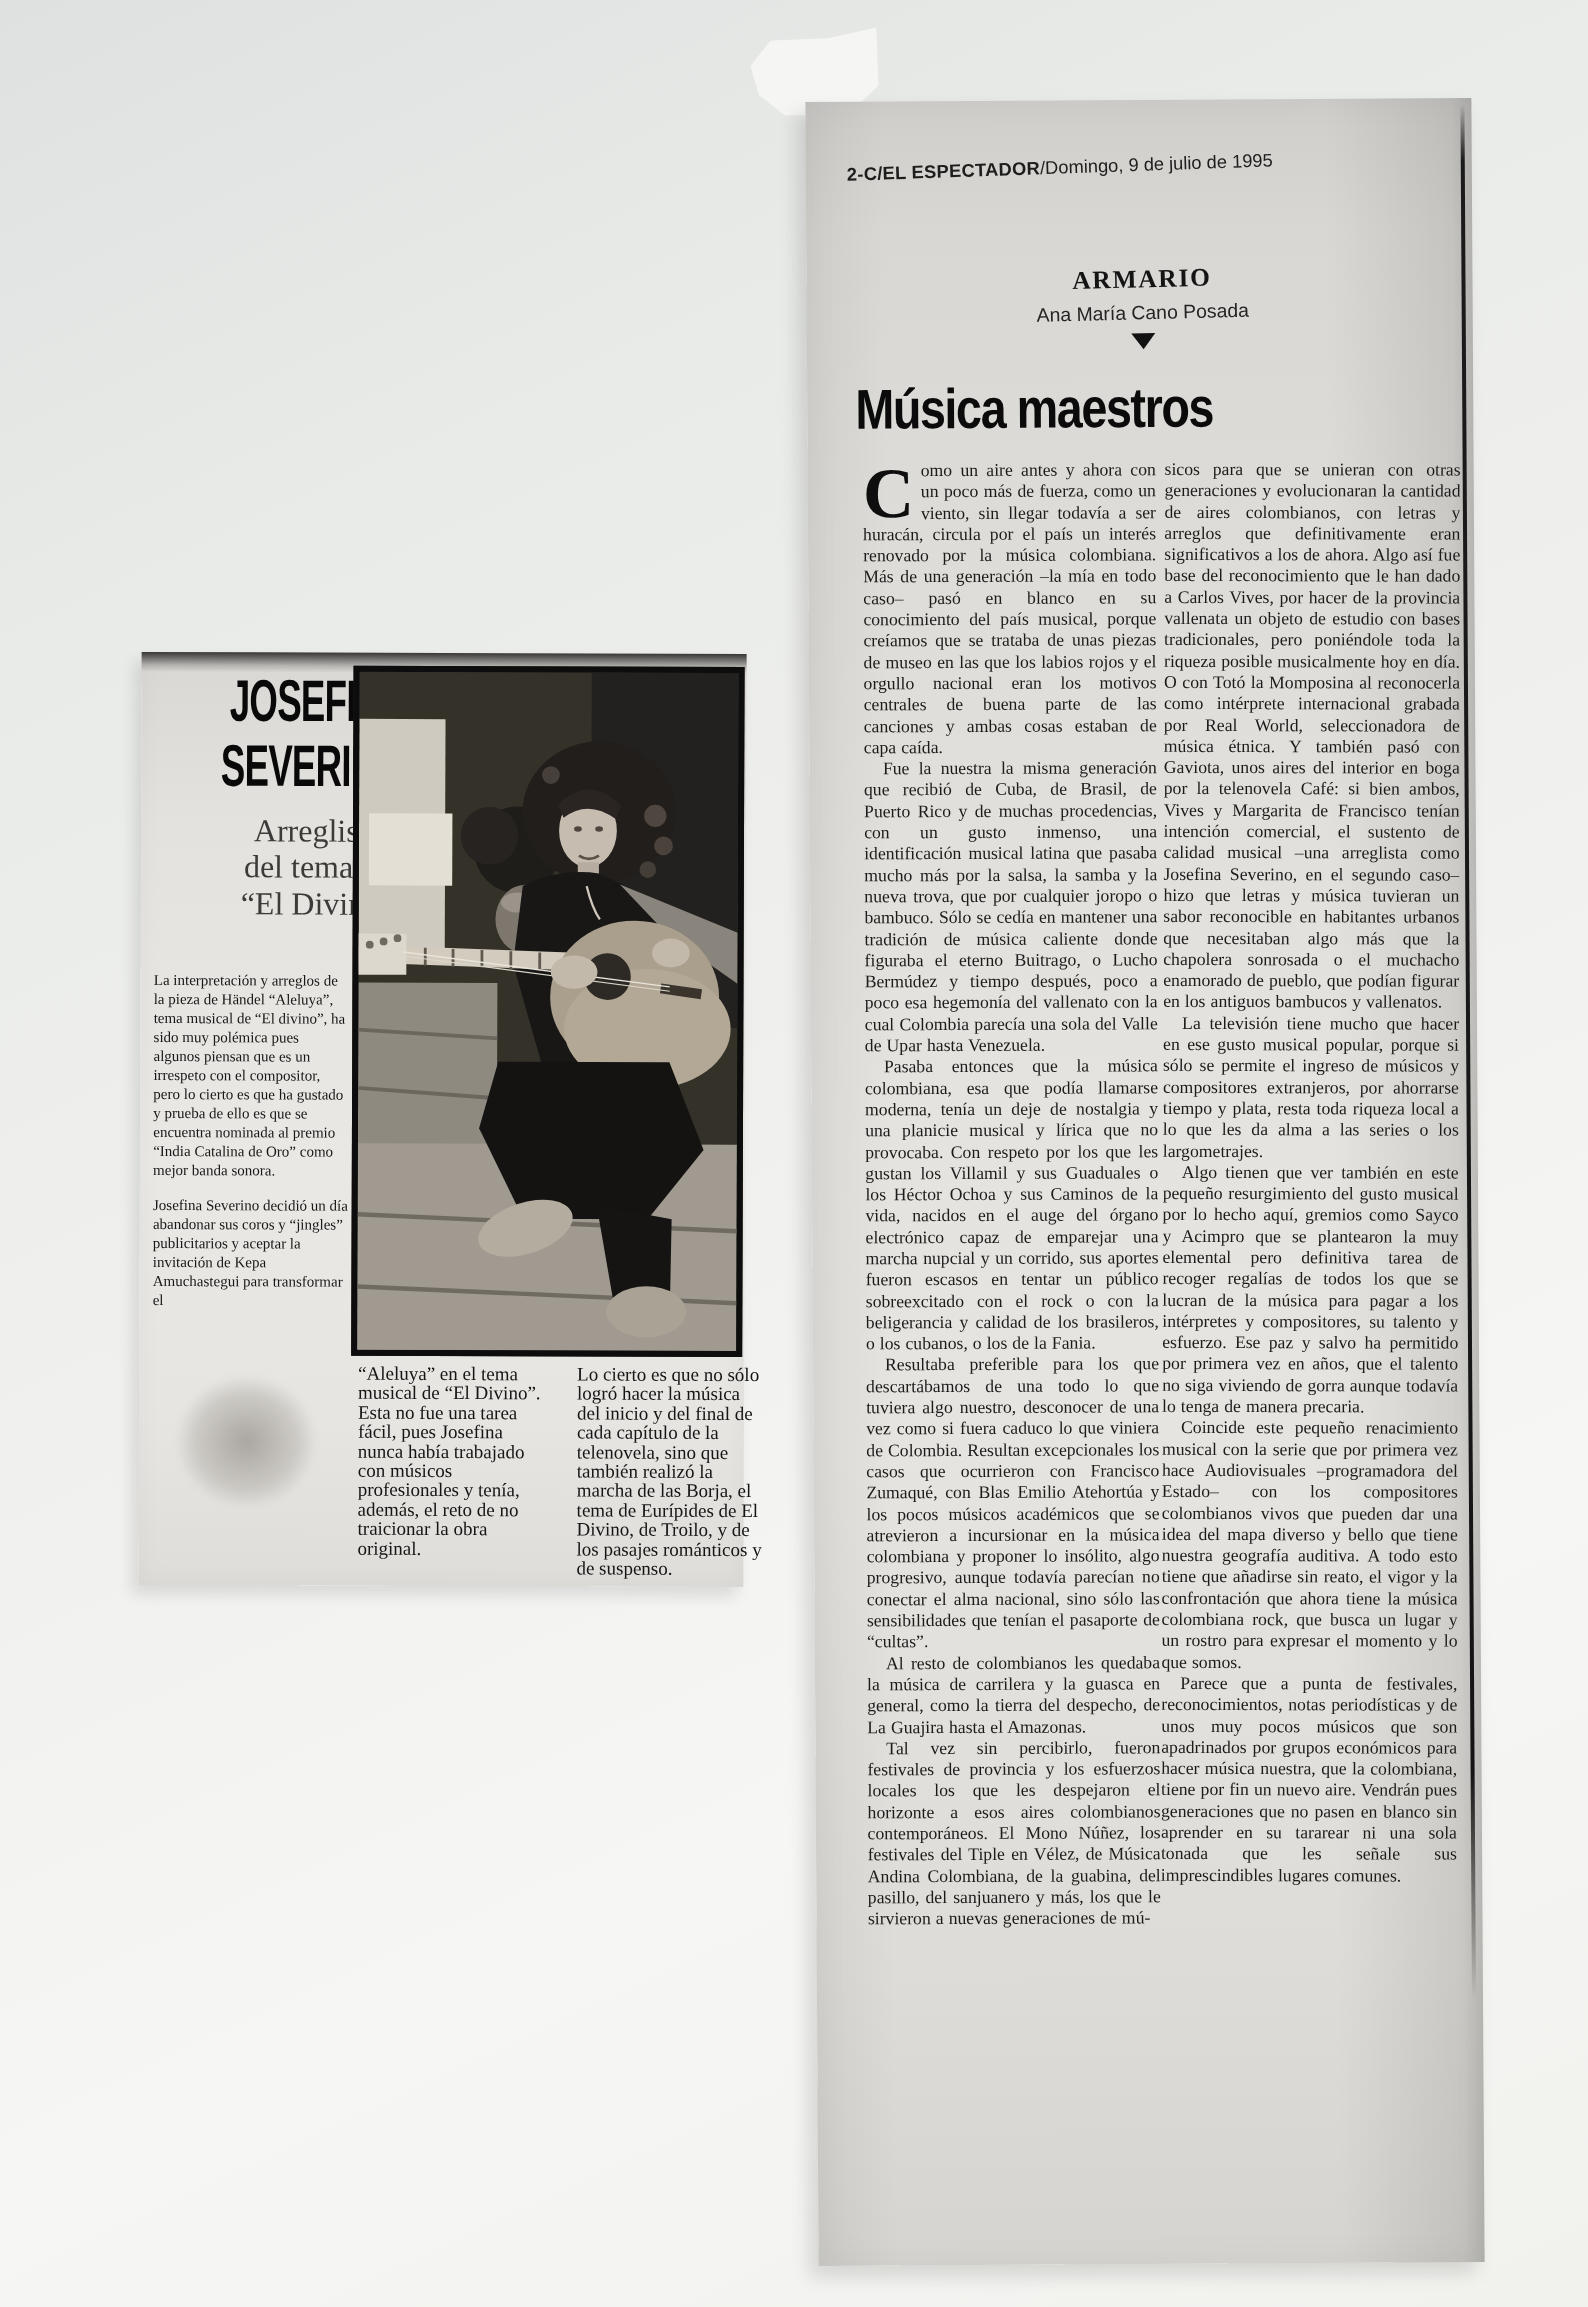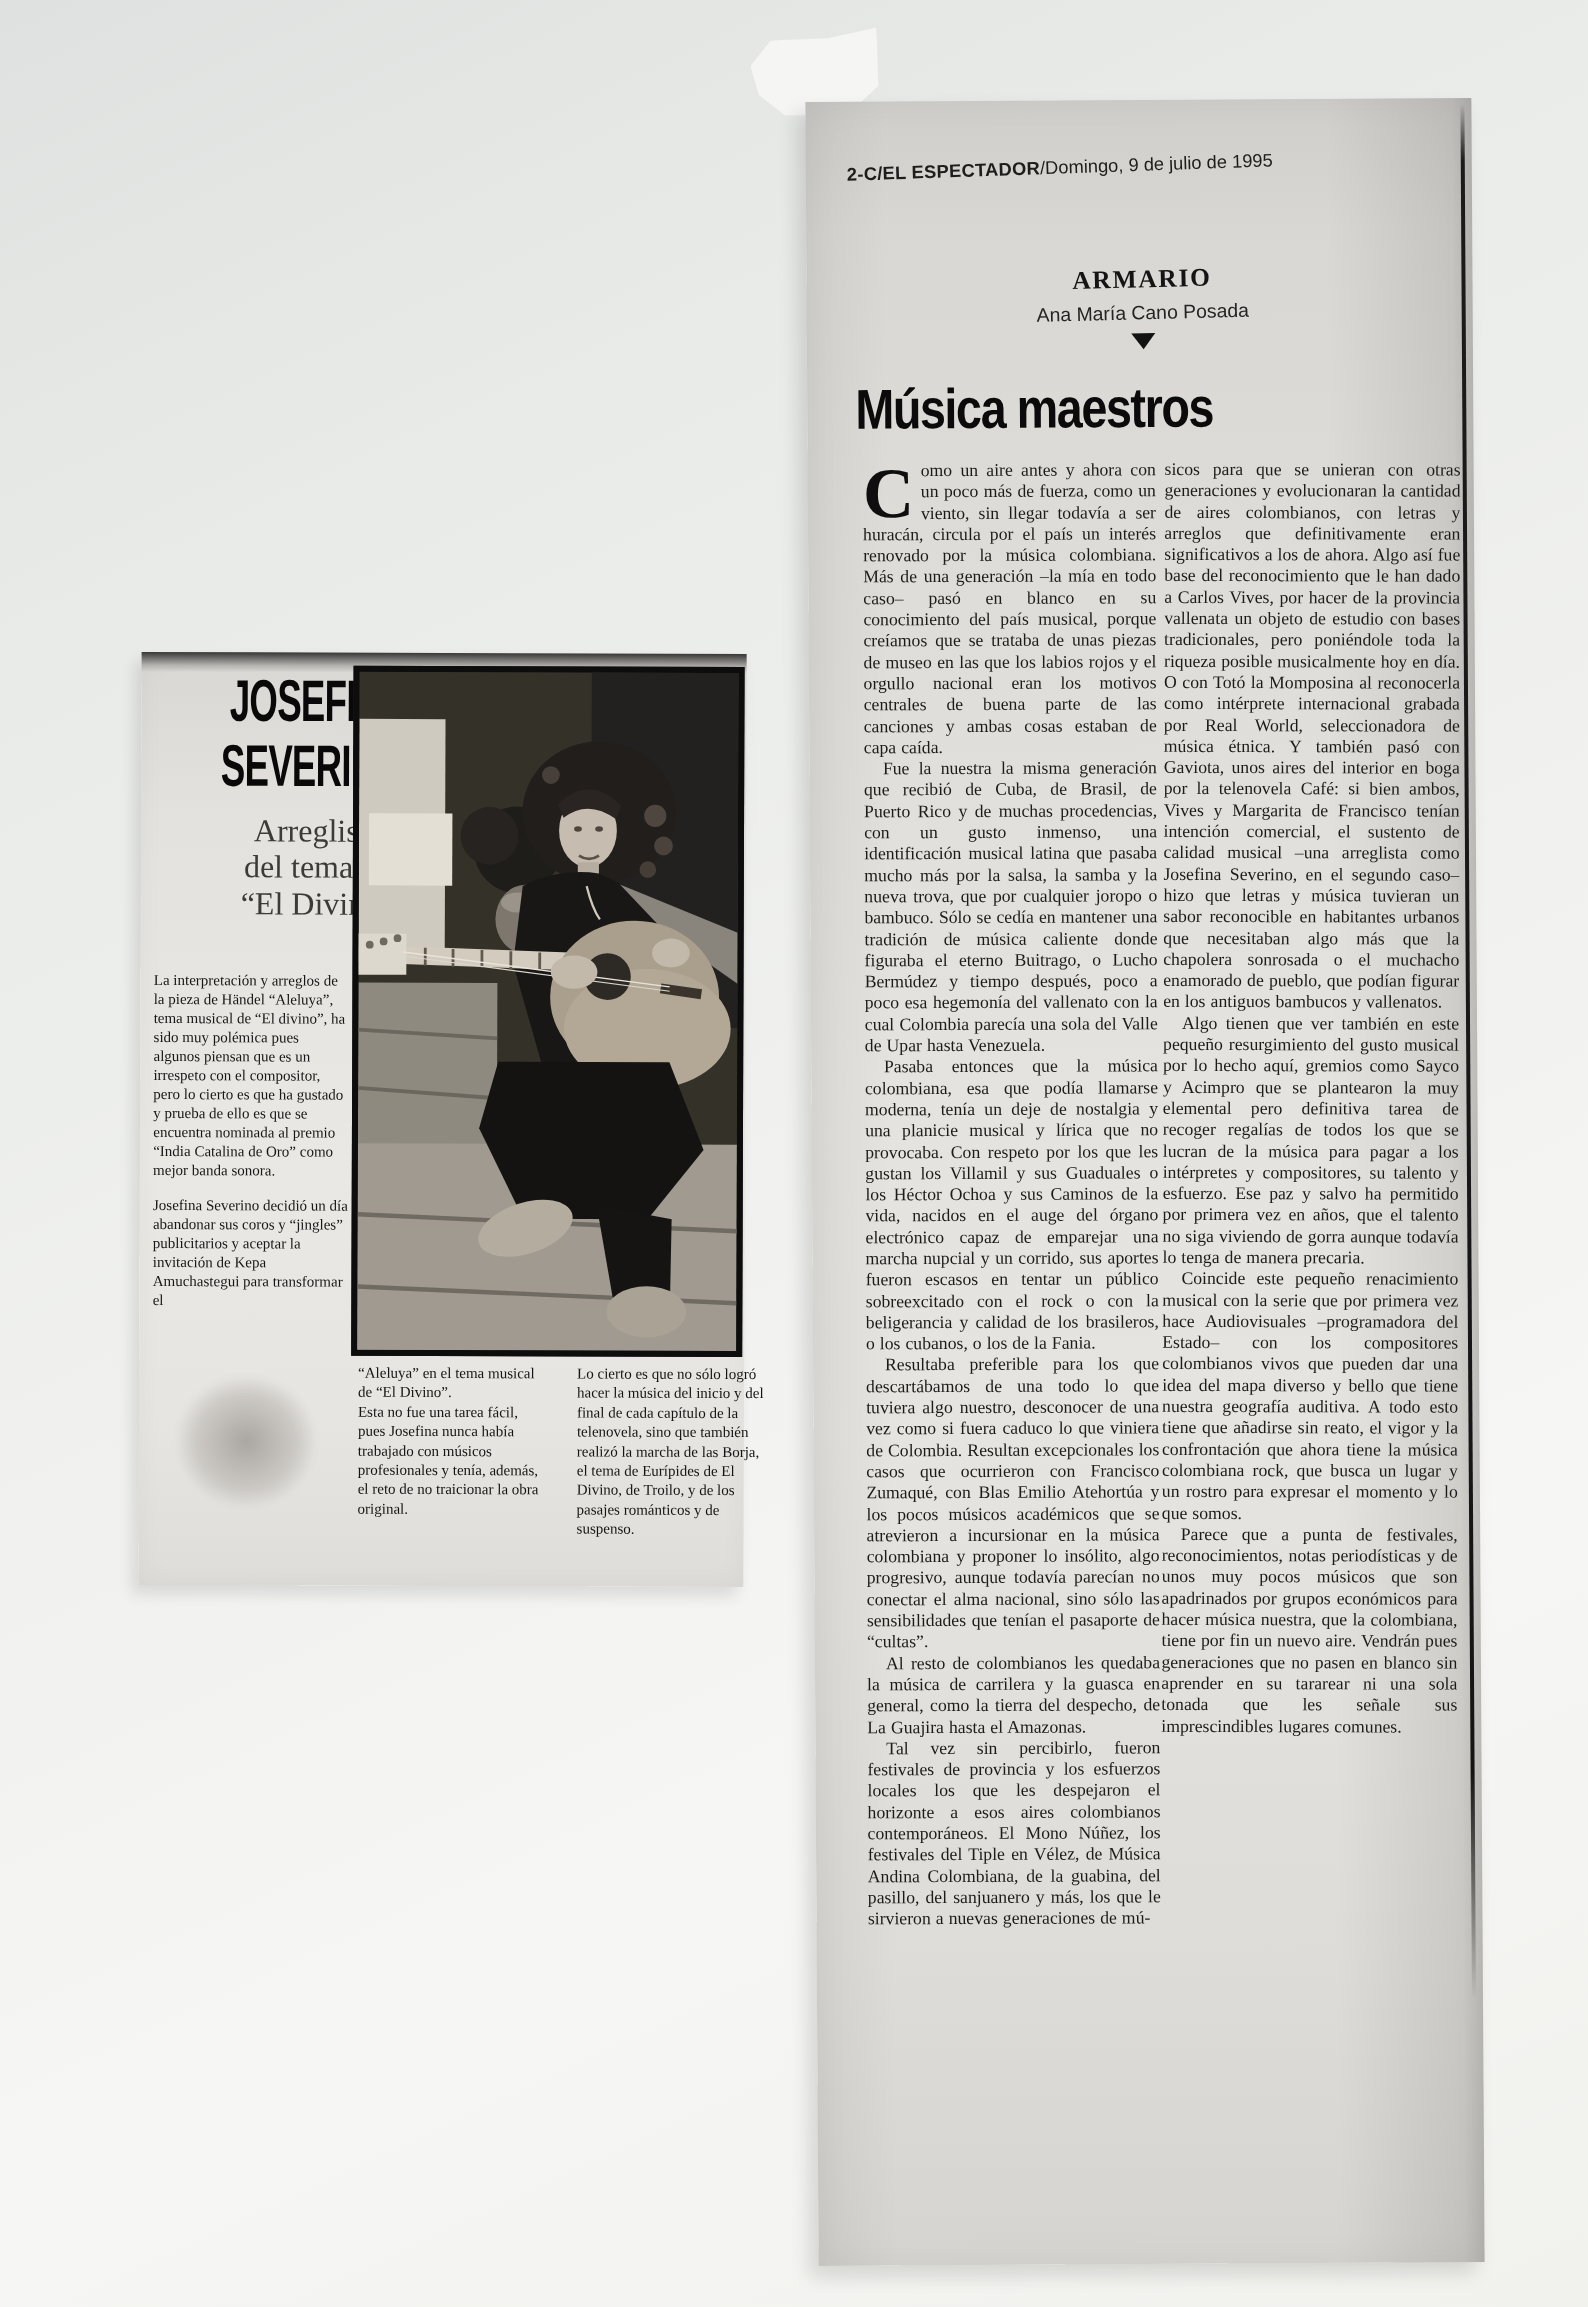--- a/index.html
+++ b/index.html
@@ -107,21 +107,21 @@
     position:absolute;left:15.5px;top:703px;width:183px;height:172px;pointer-events:none;
     background:radial-gradient(closest-side,rgba(72,66,60,.38),rgba(72,66,60,.16) 55%,transparent 78%);
     filter:blur(2.8px);
   }
   .photo{
     position:absolute;left:212px;top:13.3px;width:391px;height:690px;margin:0;
     background:#2c2a27;border:6.6px solid #0d0d0d;box-sizing:border-box;
   }
   .photo svg{display:block;width:100%;height:100%;}
   .cap{
-    position:absolute;top:711px;font-size:15px;line-height:19.4px;color:#151515;text-align:left;
+    position:absolute;top:711px;font-size:19px;line-height:19.4px;color:#151515;text-align:left;
   }
   .cap p{margin:0;}
   .cap2{left:219px;width:187px;}
   .cap3{left:438px;width:187px;}
 </style>
 </head>
 <body>
 
 <div class="canvas">
 
@@ -149,20 +149,21 @@
       <p class="noindent"><span class="dropcap">C</span><span>omo un aire antes y ahora con un poco más de fuerza, como un viento, sin llegar todavía a ser huracán, circula por el país un interés renovado por la música colombiana. Más de una generación –la mía en todo caso– pasó en blanco en su conocimiento del país musical, porque creíamos que se trataba de unas piezas de museo en las que los labios rojos y el orgullo nacional eran los motivos centrales de buena parte de las canciones y ambas cosas estaban de capa caída.</span></p>
       <p>Fue la nuestra la misma generación que recibió de Cuba, de Brasil, de Puerto Rico y de muchas procedencias, con un gusto inmenso, una identificación musical latina que pasaba mucho más por la salsa, la samba y la nueva trova, que por cualquier joropo o bambuco. Sólo se cedía en mantener una tradición de música caliente donde figuraba el eterno Buitrago, o Lucho Bermúdez y tiempo después, poco a poco esa hegemonía del vallenato con la cual Colombia parecía una sola del Valle de Upar hasta Venezuela.</p>
       <p>Pasaba entonces que la música colombiana, esa que podía llamarse moderna, tenía un deje de nostalgia y una planicie musical y lírica que no provocaba. Con respeto por los que les gustan los Villamil y sus Guaduales o los Héctor Ochoa y sus Caminos de la vida, nacidos en el auge del órgano electrónico capaz de emparejar una marcha nupcial y un corrido, sus aportes fueron escasos en tentar un público sobreexcitado con el rock o con la beligerancia y calidad de los brasileros, o los cubanos, o los de la Fania.</p>
       <p>Resultaba preferible para los que descartábamos de una todo lo que tuviera algo nuestro, desconocer de una vez como si fuera caduco lo que viniera de Colombia. Resultan excepcionales los casos que ocurrieron con Francisco Zumaqué, con Blas Emilio Atehortúa y los pocos músicos académicos que se atrevieron a incursionar en la música colombiana y proponer lo insólito, algo progresivo, aunque todavía parecían no conectar el alma nacional, sino sólo las sensibilidades que tenían el pasaporte de “cultas”.</p>
       <p>Al resto de colombianos les quedaba la música de carrilera y la guasca en general, como la tierra del despecho, de La Guajira hasta el Amazonas.</p>
       <p>Tal vez sin percibirlo, fueron festivales de provincia y los esfuerzos locales los que les despejaron el horizonte a esos aires colombianos contemporáneos. El Mono Núñez, los festivales del Tiple en Vélez, de Música Andina Colombiana, de la guabina, del pasillo, del sanjuanero y más, los que le sirvieron a nuevas generaciones de mú-</p>
     </div>
 
     <div class="col col2">
       <p class="noindent">sicos para que se unieran con otras generaciones y evolucionaran la cantidad de aires colombianos, con letras y arreglos que definitivamente eran significativos a los de ahora. Algo así fue base del reconocimiento que le han dado a Carlos Vives, por hacer de la provincia vallenata un objeto de estudio con bases tradicionales, pero poniéndole toda la riqueza posible musicalmente hoy en día. O con Totó la Momposina al reconocerla como intérprete internacional grabada por Real World, seleccionadora de música étnica. Y también pasó con Gaviota, unos aires del interior en boga por la telenovela Café: si bien ambos, Vives y Margarita de Francisco tenían intención comercial, el sustento de calidad musical –una arreglista como Josefina Severino, en el segundo caso– hizo que letras y música tuvieran un sabor reconocible en habitantes urbanos que necesitaban algo más que la chapolera sonrosada o el muchacho enamorado de pueblo, que podían figurar en los antiguos bambucos y vallenatos.</p>
+      <p>La televisión tiene mucho que hacer en ese gusto musical popular, porque si sólo se permite el ingreso de músicos y compositores extranjeros, por ahorrarse tiempo y plata, resta toda riqueza local a lo que les da alma a las series o los largometrajes.</p>
       <p>Algo tienen que ver también en este pequeño resurgimiento del gusto musical por lo hecho aquí, gremios como Sayco y Acimpro que se plantearon la muy elemental pero definitiva tarea de recoger regalías de todos los que se lucran de la música para pagar a los intérpretes y compositores, su talento y esfuerzo. Ese paz y salvo ha permitido por primera vez en años, que el talento no siga viviendo de gorra aunque todavía lo tenga de manera precaria.</p>
       <p>Coincide este pequeño renacimiento musical con la serie que por primera vez hace Audiovisuales –programadora del Estado– con los compositores colombianos vivos que pueden dar una idea del mapa diverso y bello que tiene nuestra geografía auditiva. A todo esto tiene que añadirse sin reato, el vigor y la confrontación que ahora tiene la música colombiana rock, que busca un lugar y un rostro para expresar el momento y lo que somos.</p>
       <p>Parece que a punta de festivales, reconocimientos, notas periodísticas y de unos muy pocos músicos que son apadrinados por grupos económicos para hacer música nuestra, que la colombiana, tiene por fin un nuevo aire. Vendrán pues generaciones que no pasen en blanco sin aprender en su tararear ni una sola tonada que les señale sus imprescindibles lugares comunes.</p>
     </div>
 
     <div class="edge-rule"></div>
   </section>
 
   <section class="clip left-clip">
 

